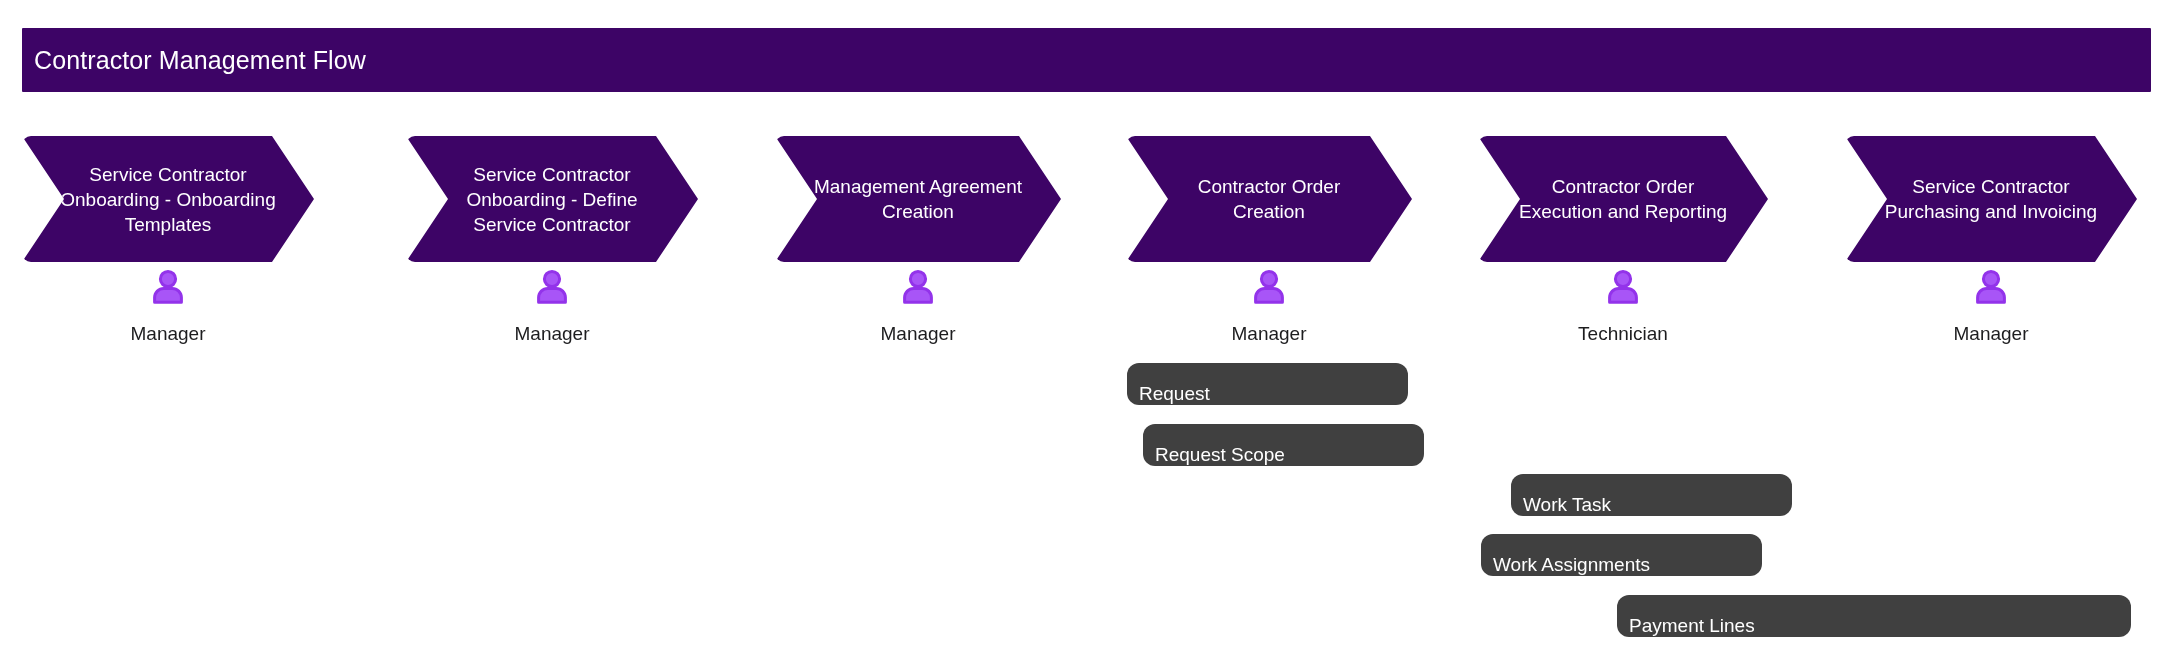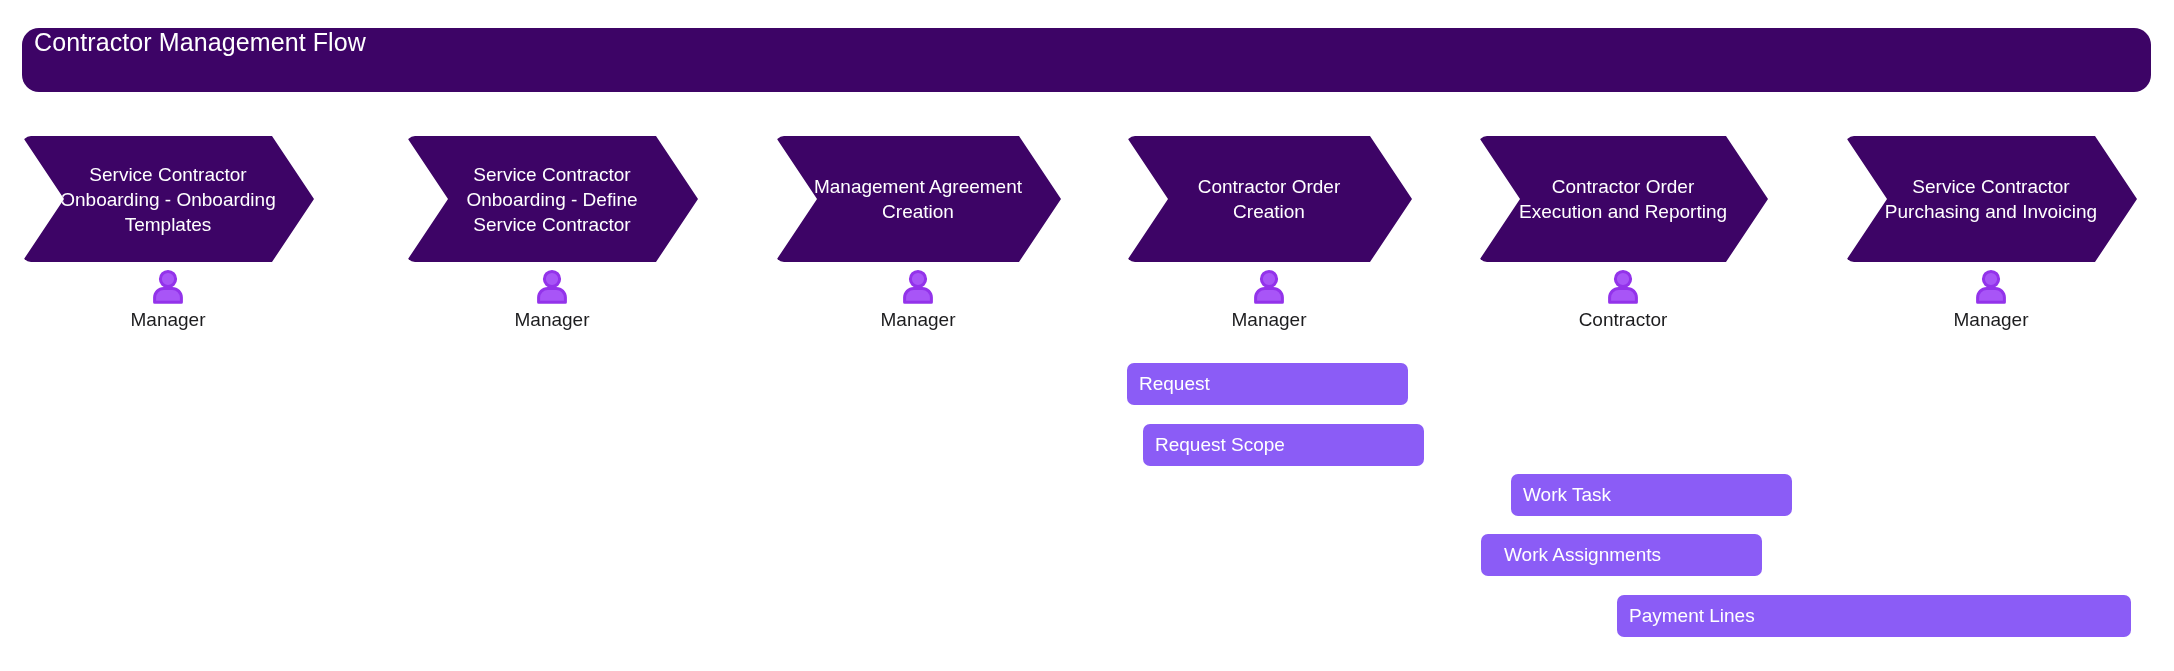--- a/index.html
+++ b/index.html
@@ -20,22 +20,23 @@
   }
 
   
   .header-bar {
     position: absolute;
     left: 22px;
     top: 28px;
     width: 2129px;
     height: 64px;
     background: #3D0466;
-    border-radius: 17px;
-    display: flex;
+    border-radius: 1px;
+    display: flex;
+    align-items: center;
   }
   .header-title {
     color: #ffffff;
     font-size: 25px;
     font-weight: 400;
     letter-spacing: 0.1px;
     padding-left: 12px;
     white-space: nowrap;
   }
 
@@ -85,34 +86,34 @@
     display: flex;
     flex-direction: column;
     align-items: center;
   }
   .role-icon {
     width: 38px;
     height: 38px;
     display: block;
   }
   .role-label {
-    margin-top: 3px;
+    margin-top: 17px;
     font-size: 19px;
     color: #1d1d1f;
     text-align: center;
     white-space: nowrap;
   }
 
   
   .object-card {
     position: absolute;
-    background: #8b5cf6;
-    border-radius: 7px;
-    display: flex;
-    align-items: center;
+    background: #404040;
+    border-radius: 12px;
+    display: flex;
+    align-items: flex-end;
   }
   .object-card-label {
     color: #ffffff;
     font-size: 19px;
     padding-left: 12px;
     white-space: nowrap;
   }
 </style>
 </head>
 <body>
@@ -187,21 +188,21 @@
           <span class="chevron-label">Contractor Order
 Execution and Reporting</span>
         </div>
       </div>
       <div class="role" style="left: 1563px; width: 120px;">
         <span class="role-icon">
   <svg viewBox="0 0 38 38" xmlns="http://www.w3.org/2000/svg">
     <circle cx="19" cy="11" r="7.6" fill="#A855F7" stroke="#9333EA" stroke-width="3"></circle>
     <path d="M5.6 34.2 v-4.6 a9.2 9.2 0 0 1 9.2 -9.2 h8.4 a9.2 9.2 0 0 1 9.2 9.2 v4.6 z" fill="#A855F7" stroke="#9333EA" stroke-width="3" stroke-linejoin="round"></path>
   </svg></span>
-        <span class="role-label">Contractor</span>
+        <span class="role-label">Technician</span>
       </div>
       <div class="stage" style="left: 1845px;">
         <div class="chevron" style="width:292px">
           <span class="chevron-label">Service Contractor
 Purchasing and Invoicing</span>
         </div>
       </div>
       <div class="role" style="left: 1931px; width: 120px;">
         <span class="role-icon">
   <svg viewBox="0 0 38 38" xmlns="http://www.w3.org/2000/svg">
@@ -212,21 +213,21 @@
       </div>
       <div class="object-card" style="left: 1127px; top: 363px; width: 281px; height: 42px;">
         <span class="object-card-label">Request</span>
       </div>
       <div class="object-card" style="left: 1127px; top: 424px; width: 281px; height: 42px; margin-left: 16px;">
         <span class="object-card-label">Request Scope</span>
       </div>
       <div class="object-card" style="left: 1481px; top: 474px; width: 281px; height: 42px; margin-left: 30px;">
         <span class="object-card-label">Work Task</span>
       </div>
-      <div class="object-card" style="left: 1481px; top: 534px; width: 281px; height: 42px; padding-left: 11px;">
+      <div class="object-card" style="left: 1481px; top: 534px; width: 281px; height: 42px;">
         <span class="object-card-label">Work Assignments</span>
       </div>
       <div class="object-card" style="left: 1617px; top: 595px; width: 514px; height: 42px;">
         <span class="object-card-label">Payment Lines</span>
       </div>
     </div>
 
 </div>
 
 </body></html>

